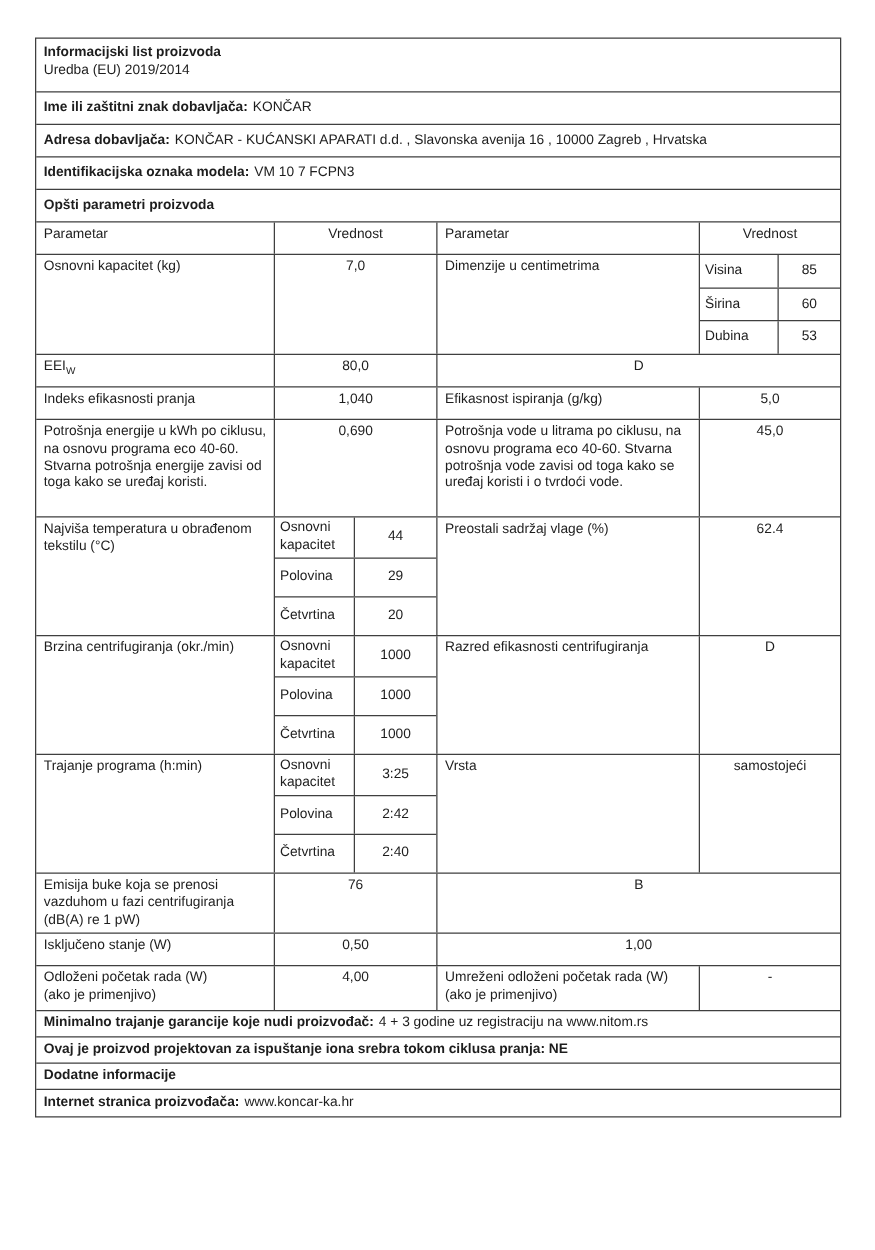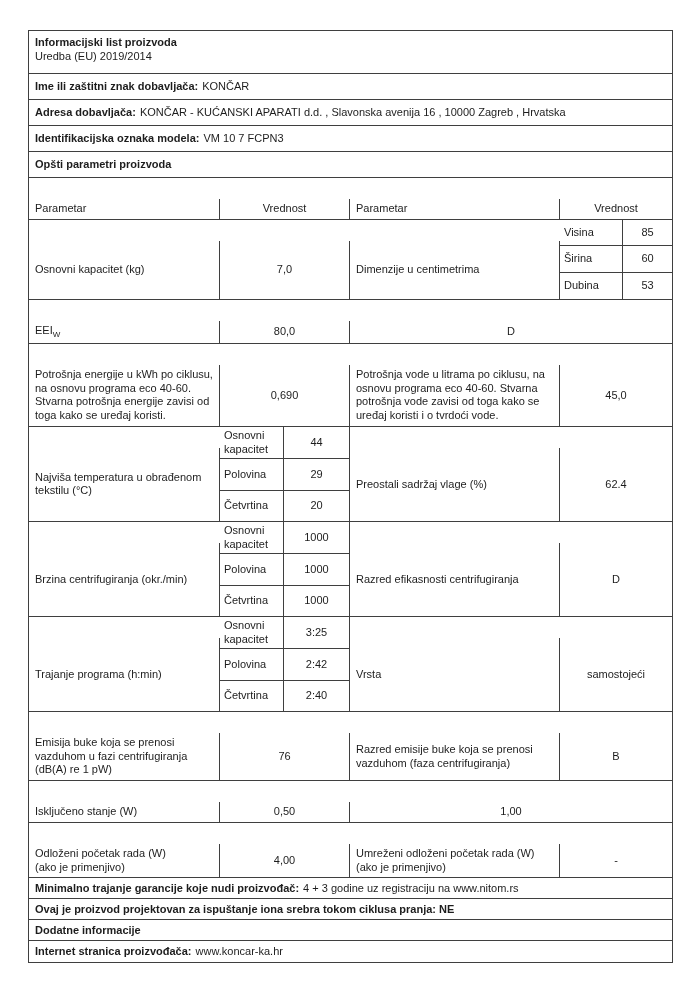--- a/index.html
+++ b/index.html
@@ -15,21 +15,21 @@
   .row{display:flex;border-bottom:1px solid #3f3f3f;box-sizing:border-box;}
   .row:last-child{border-bottom:none;}
   .full .cell{padding:4px 6px;width:100%;box-sizing:border-box;display:flex;align-items:center;flex-wrap:wrap;}
   .title .cell{display:block;padding:5px 6px;}
   .b{font-weight:bold;}
   .kv .v{margin-left:4px;}
   .h26{min-height:26px;}
   .h21 .cell{padding:3px 6px;}
   .h21{min-height:21px;}
   
-  .c{padding:3px 6px;box-sizing:border-box;display:flex;align-items:center;margin-top:21px;}
+  .c{padding:3px 6px;box-sizing:border-box;display:flex;align-items:flex-start;}
   .c1{width:191px;border-right:1px solid #3f3f3f;}
   .c2{width:130px;border-right:1px solid #3f3f3f;}
   .c3{width:210px;border-right:1px solid #3f3f3f;}
   .c4{flex:1;}
   .val{justify-content:center;text-align:center;}
   .pre{white-space:pre-line;}
   
   .subcol{padding:0;display:flex;flex-direction:column;align-items:stretch;box-sizing:border-box;}
   .c2.subcol, .c4.subcol{padding:0;}
   .subrow{flex:1;display:flex;border-bottom:1px solid #3f3f3f;box-sizing:border-box;}
@@ -126,20 +126,34 @@
         <span><span>EEI</span><sub>W</sub></span>
       </div>
       <div class="c c2 val">
           <span>80,0</span>
         </div>
       <div class="c c4 val">
           <span>D</span>
         </div>
     </div>
 
+    <div class="row h26">
+      <div class="c c1">
+          <span>Indeks efikasnosti pranja</span>
+        </div>
+      <div class="c c2 val">
+          <span>1,040</span>
+        </div>
+      <div class="c c3">
+          <span>Efikasnost ispiranja (g/kg)</span>
+        </div>
+      <div class="c c4 val">
+          <span>5,0</span>
+        </div>
+    </div>
 
     <div class="row" style="min-height:78px">
       <div class="c c1">
           <span>Potrošnja energije u kWh po ciklusu, na osnovu programa eco 40-60. Stvarna potrošnja energije zavisi od toga kako se uređaj koristi.</span>
         </div>
       <div class="c c2 val">
           <span>0,690</span>
         </div>
       <div class="c c3">
           <span>Potrošnja vode u litrama po ciklusu, na osnovu programa eco 40-60. Stvarna potrošnja vode zavisi od toga kako se uređaj koristi i o tvrdoći vode.</span>
@@ -229,24 +243,20 @@
 
     <div class="row" style="min-height:48px">
       <div class="c c1">
           <span class="pre">Emisija buke koja se prenosi
 vazduhom u fazi centrifugiranja
 (dB(A) re 1 pW)</span>
         </div>
       <div class="c c2 val">
           <span>76</span>
         </div>
-      <div class="c c3">
-          <span class="pre">Razred emisije buke koja se prenosi
-vazduhom (faza centrifugiranja)</span>
-        </div>
       <div class="c c4 val">
           <span>B</span>
         </div>
     </div>
 
     <div class="row h26">
       <div class="c c1">
           <span>Isključeno stanje (W)</span>
         </div>
       <div class="c c2 val">

